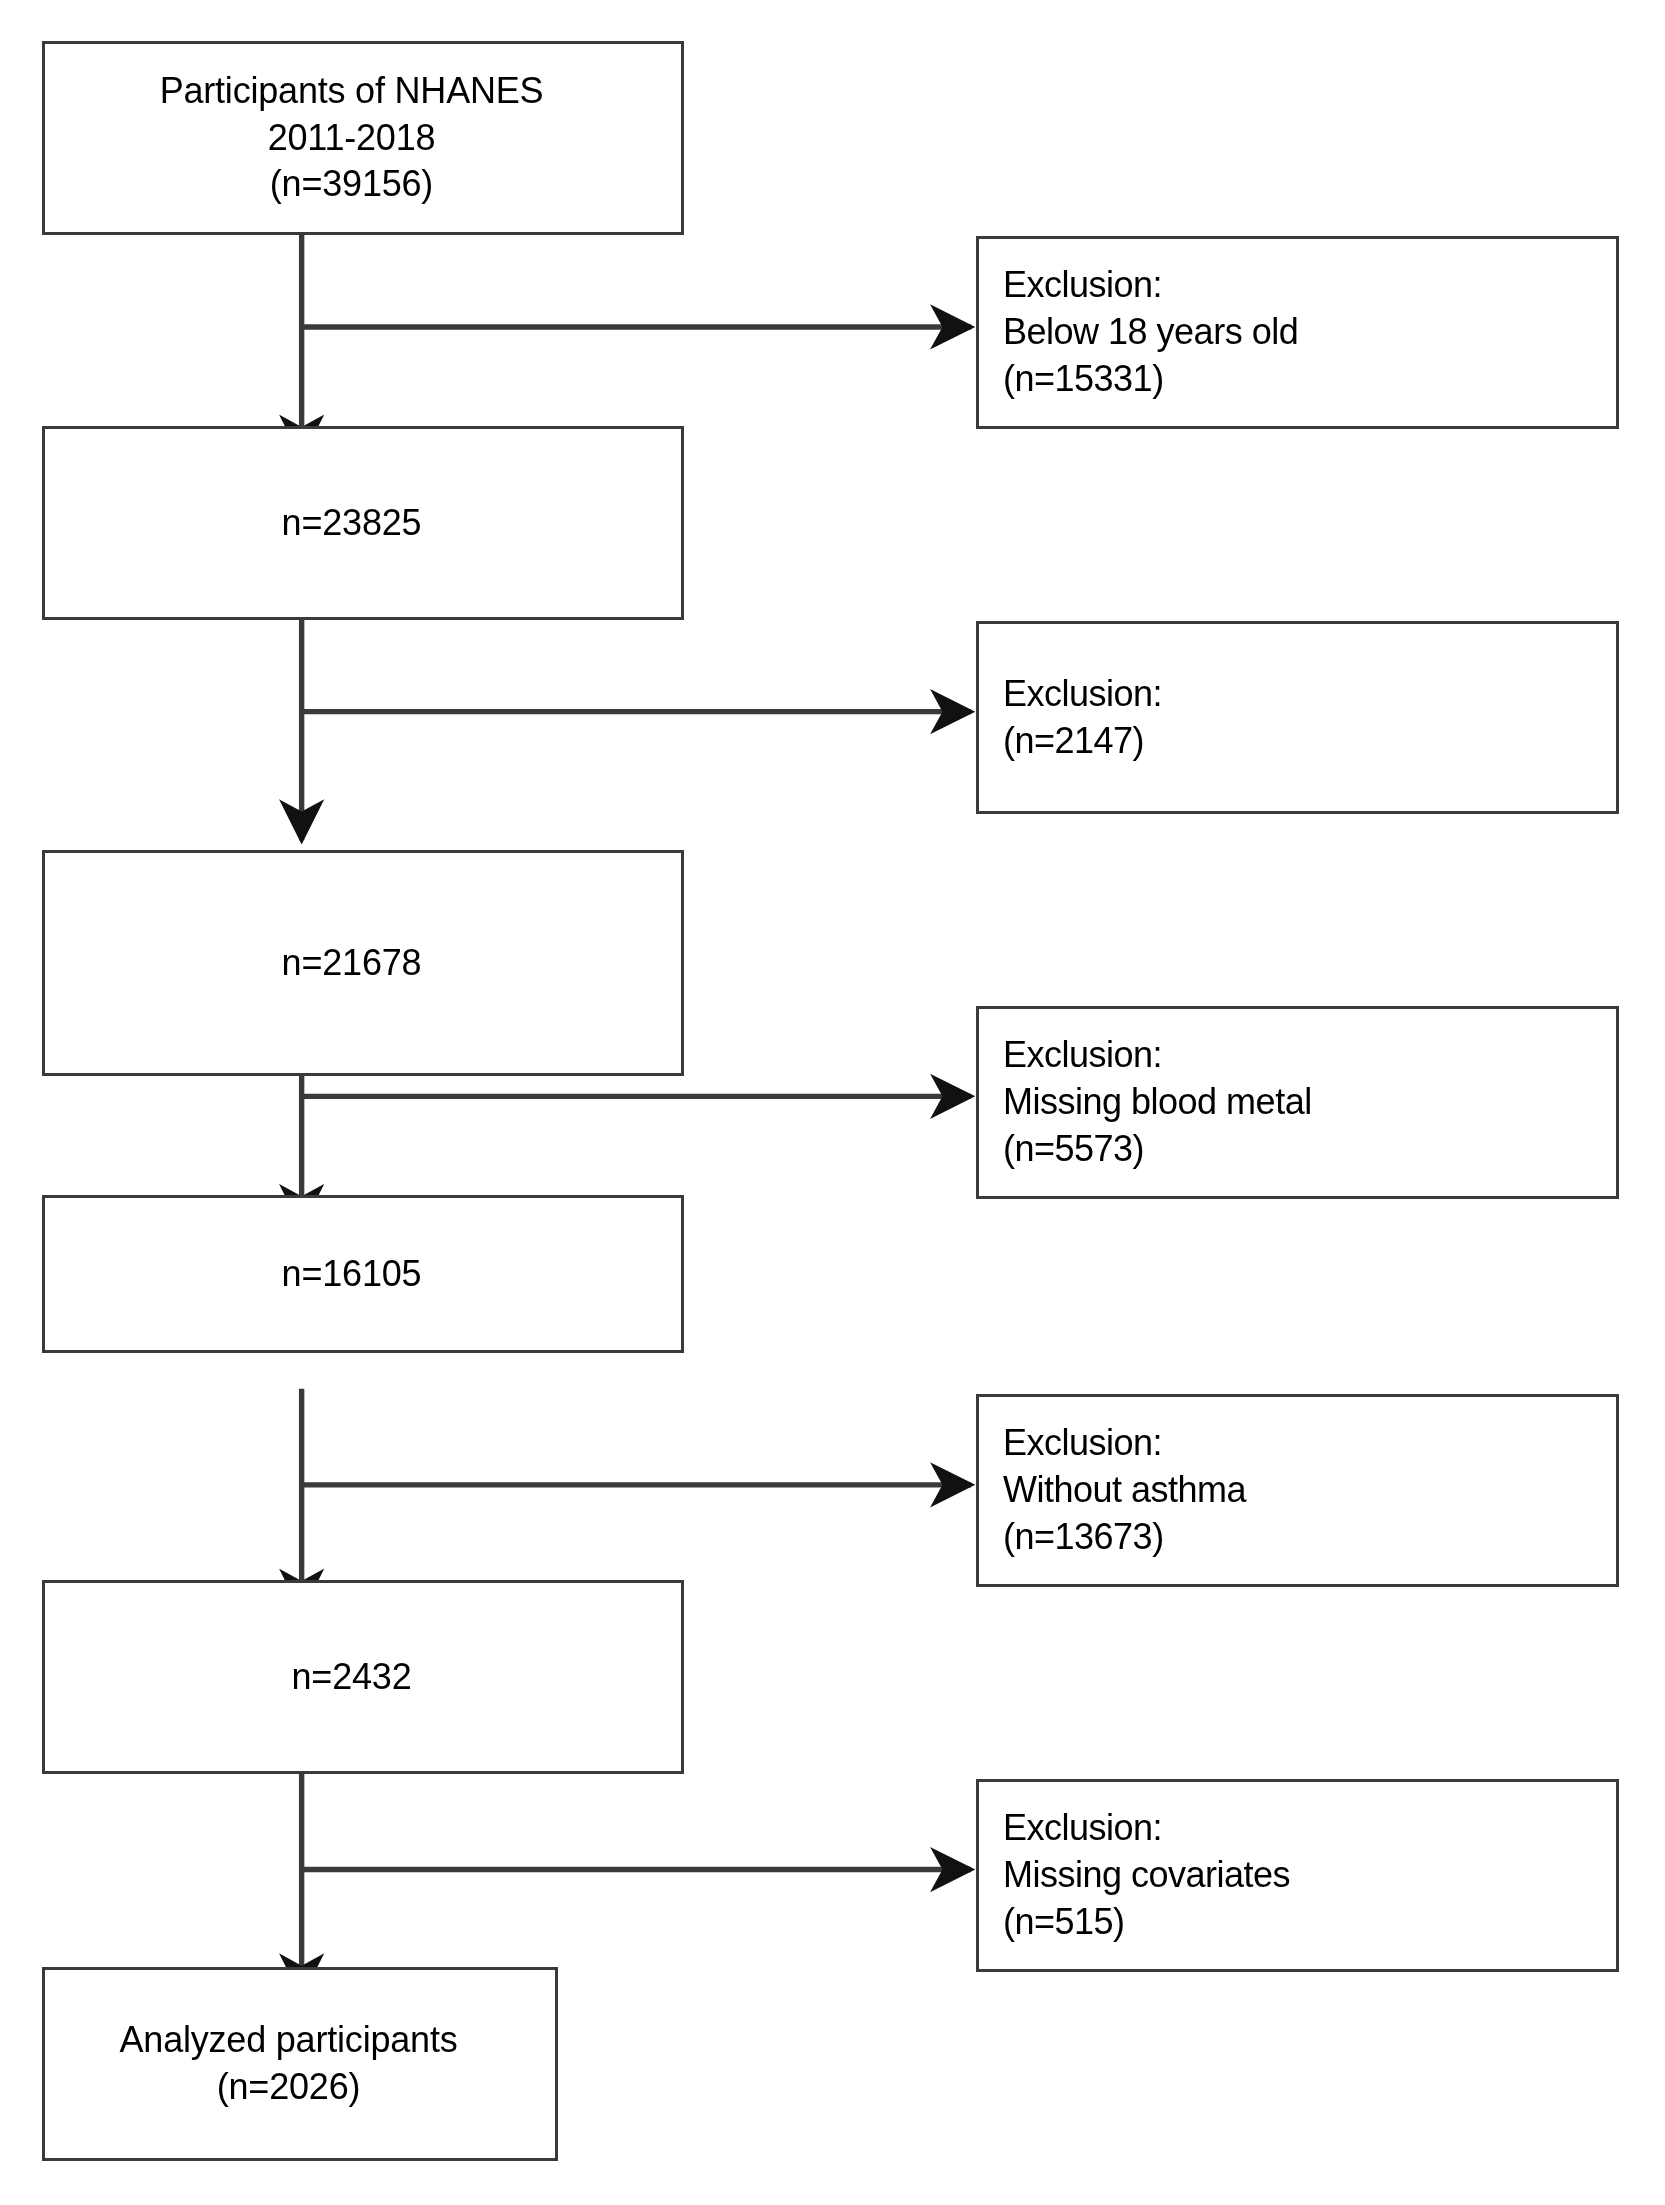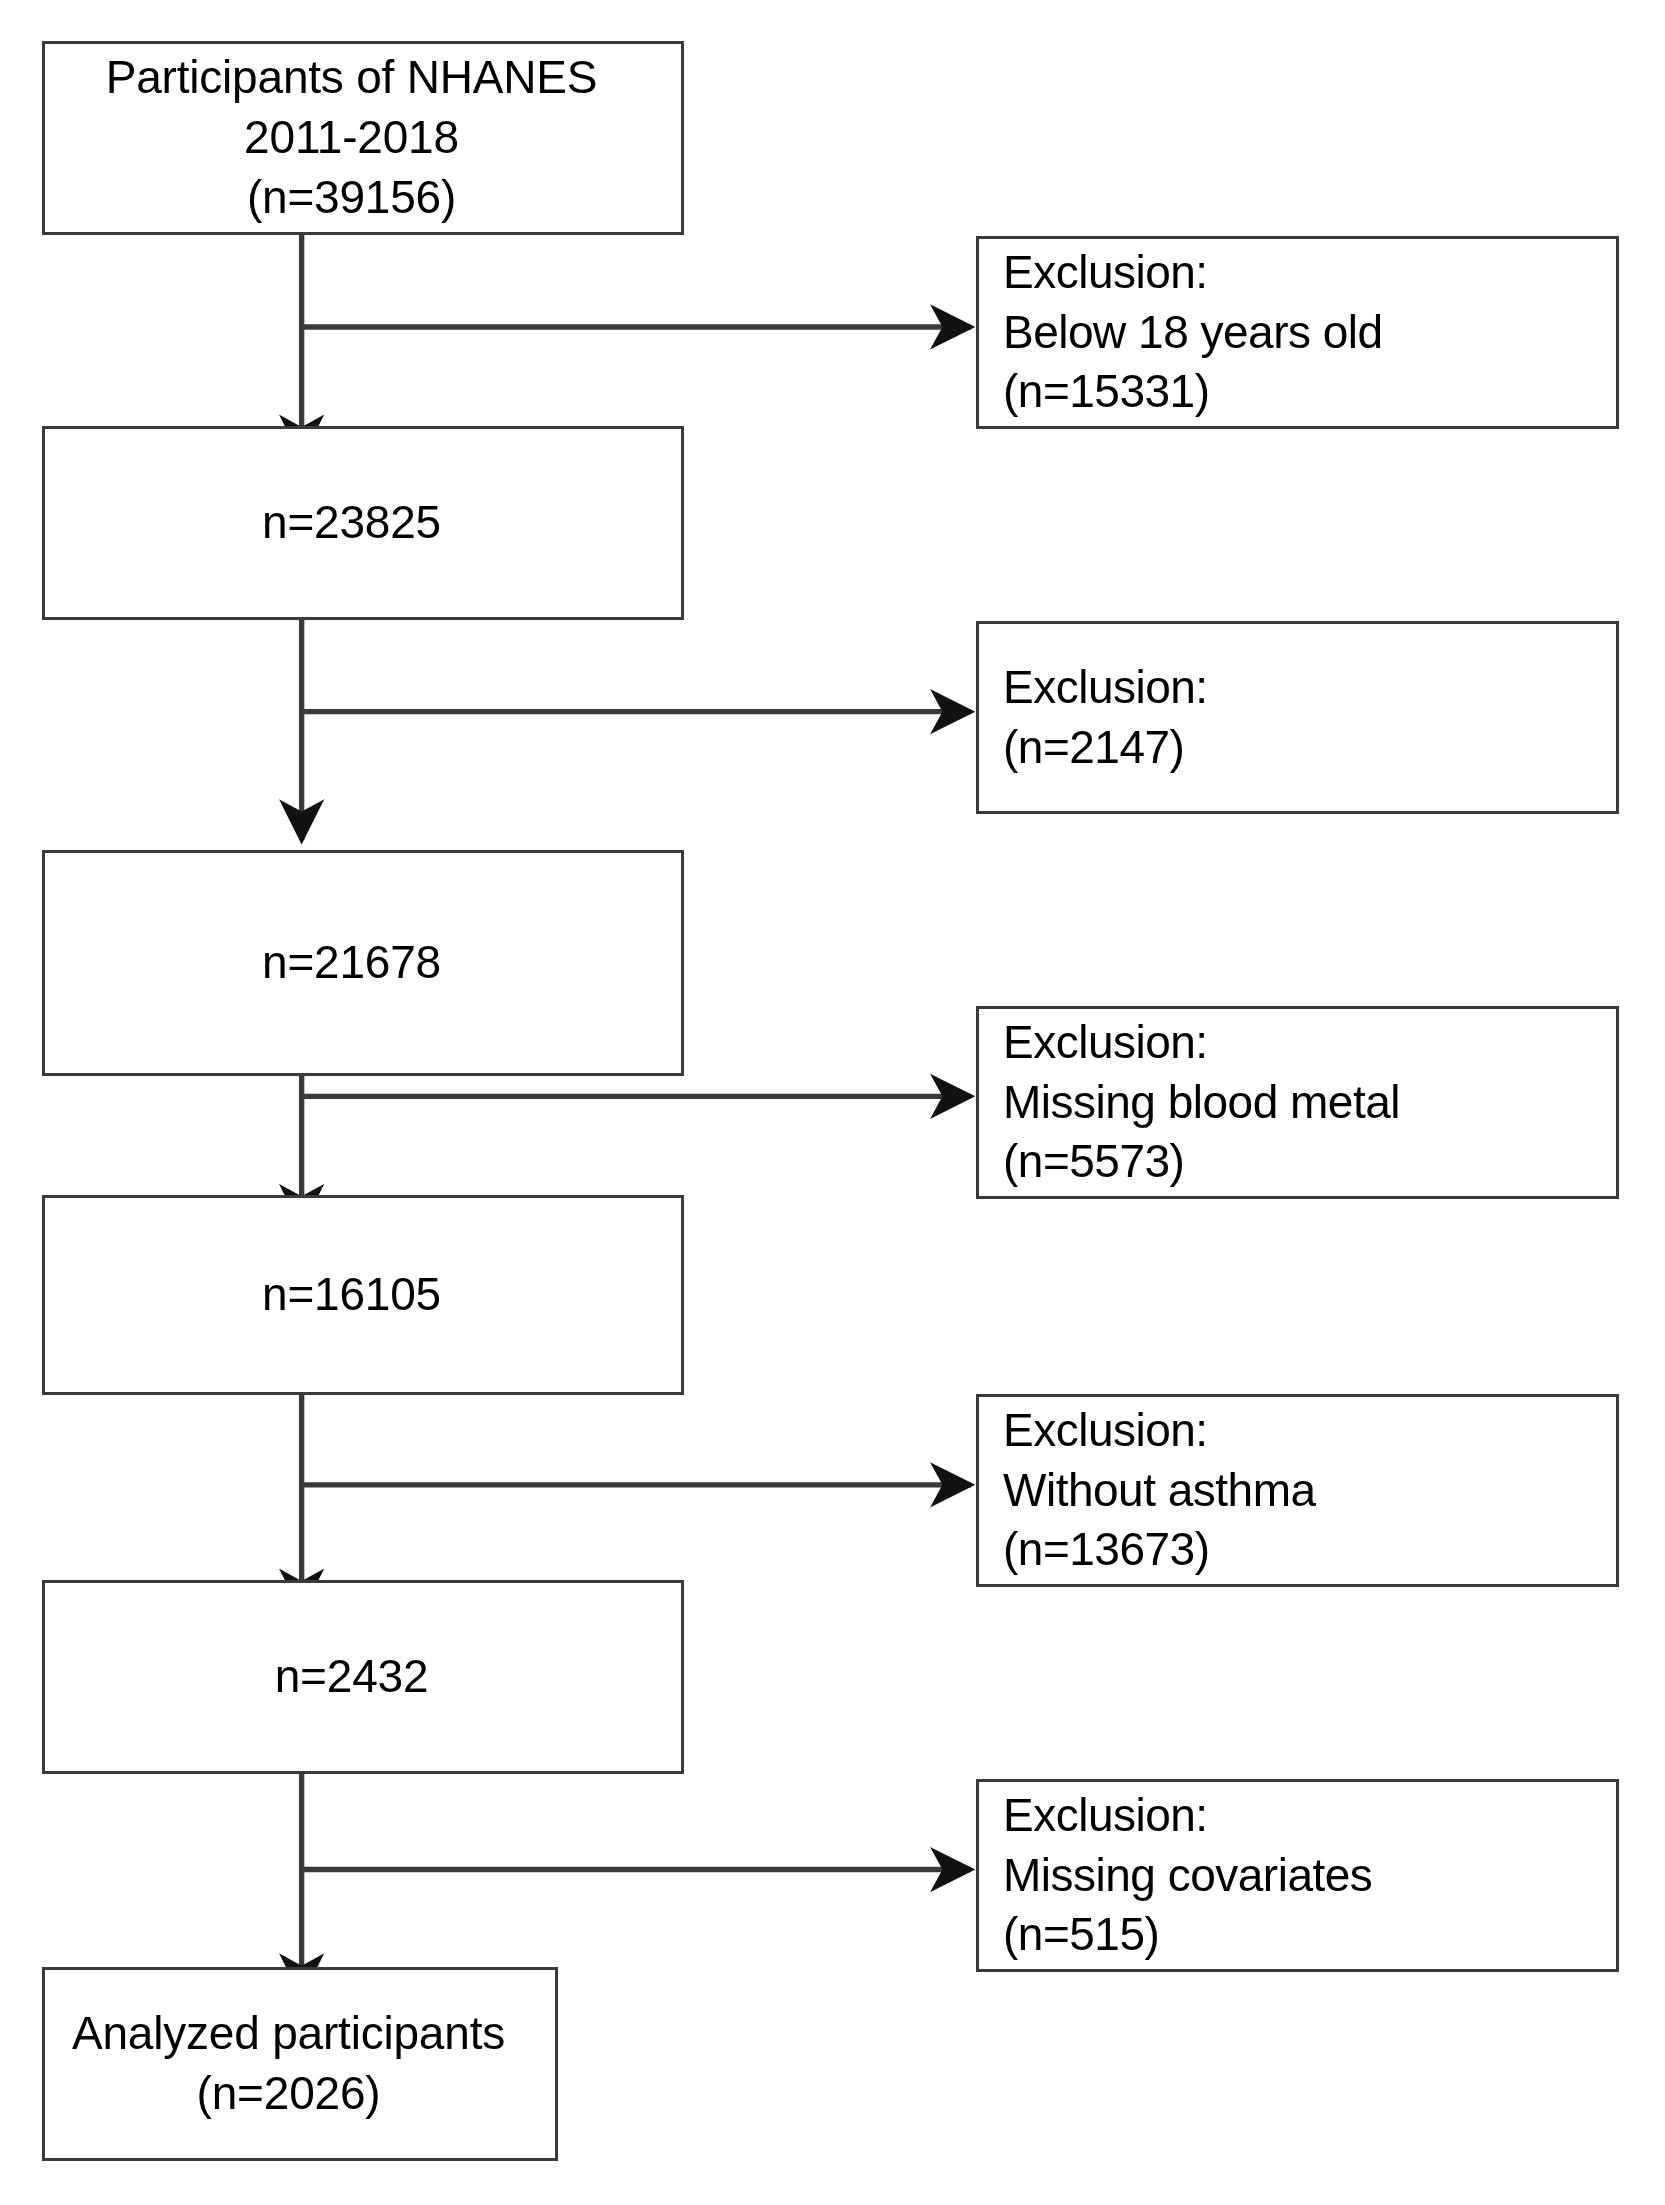--- a/index.html
+++ b/index.html
@@ -37,21 +37,21 @@
   .node.main {
     align-items: center;
     text-align: center;
   }
   .node.excl {
     align-items: flex-start;
     text-align: left;
     padding-left: 24px;
   }
   .line {
-    font-size: 46px;
+    font-size: 36px;
     line-height: 1.30;
     color: #000000;
     white-space: pre;
     letter-spacing: -0.2px;
   }
   .node.main .line { padding-right: 23px; }
   .node.excl .line { letter-spacing: -0.5px; }
 </style>
 </head>
 <body>
@@ -90,21 +90,21 @@
   </div>
 
   <div class="node main" style="left:42px; top:426px; width:642px; height:194px;">
     <div class="line">n=23825</div>
   </div>
 
   <div class="node main" style="left:42px; top:850px; width:642px; height:226px;">
     <div class="line">n=21678</div>
   </div>
 
-  <div class="node main" style="left:42px; top:1195px; width:642px; height:200px;">
+  <div class="node main" style="left:42px; top:1195px; width:642px; height:158px;">
     <div class="line">n=16105</div>
   </div>
 
   <div class="node main" style="left:42px; top:1580px; width:642px; height:194px;">
     <div class="line">n=2432</div>
   </div>
 
   <div class="node main" style="left:42px; top:1967px; width:516px; height:194px;">
     <div class="line">Analyzed participants</div>
     <div class="line">(n=2026)</div>

